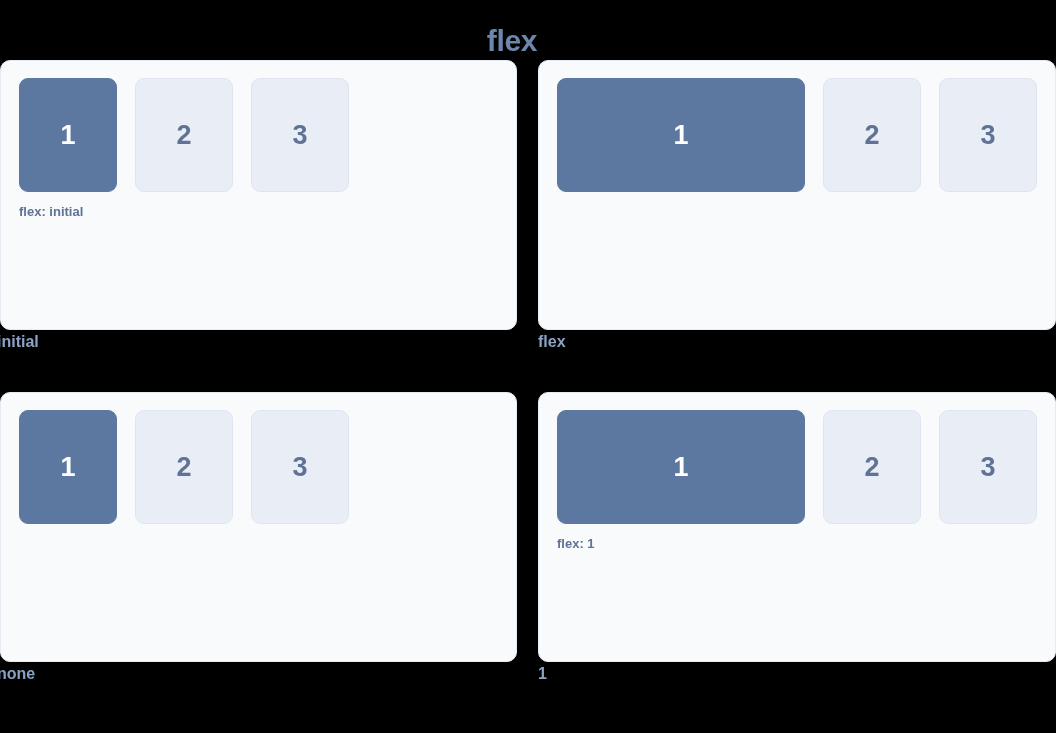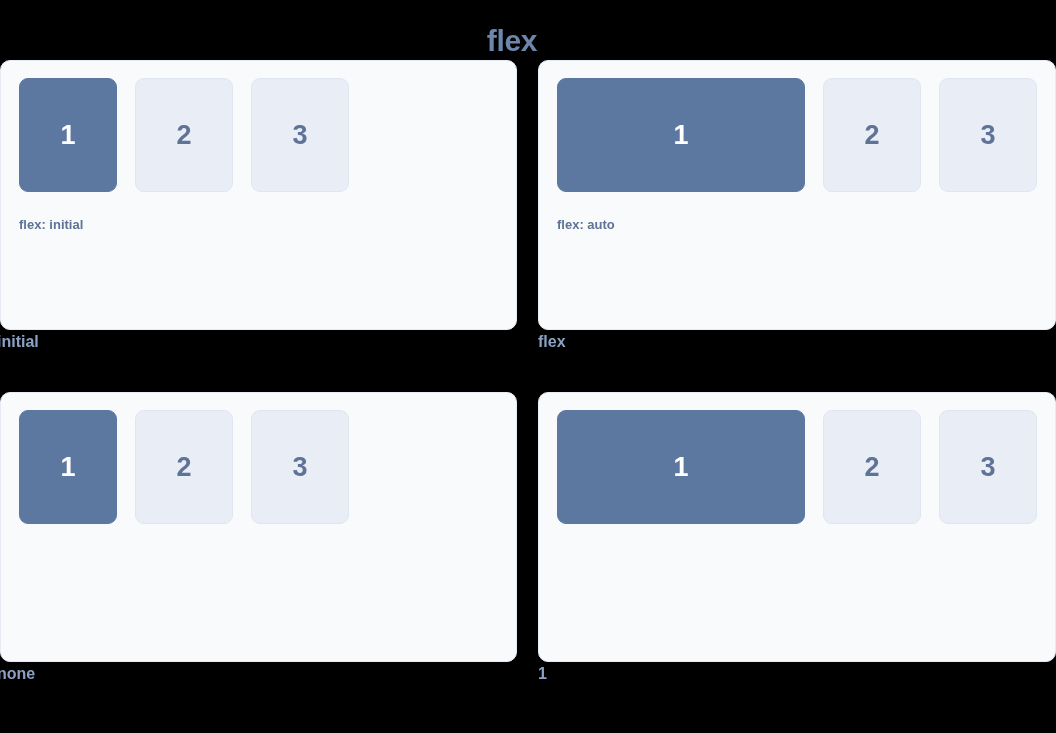--- a/index.html
+++ b/index.html
@@ -97,21 +97,21 @@
   .mode-none    .fbox.primary { flex: none;    width: 98px; }
   .mode-auto    .fbox.primary { flex: auto;    width: 98px; }
   .mode-one     .fbox.primary { flex: 1;       width: 98px; }
 
   .mode-initial .fbox.muted,
   .mode-none    .fbox.muted,
   .mode-auto    .fbox.muted,
   .mode-one     .fbox.muted { flex: none; width: 98px; }
 
   .panel-caption {
-    margin-top: 25px;
+    margin-top: 12px;
     font-size: 13px;
     font-weight: bold;
     color: #5e7396;
     line-height: 16px;
   }
 
   
   .demo-label {
     position: absolute;
     top: 272px;
@@ -145,21 +145,20 @@
     <div class="demo-label">initial</div>
   </div>
 
   <div class="demo-cell col-right">
     <div class="demo-panel mode-auto">
       <div class="box-row">
         <div class="fbox primary">1</div>
         <div class="fbox muted">2</div>
         <div class="fbox muted">3</div>
       </div>
-      <div class="panel-caption">flex: auto</div>
     </div>
     <div class="demo-label">flex</div>
   </div>
 
   <div class="demo-cell col-left">
     <div class="demo-panel mode-none">
       <div class="box-row">
         <div class="fbox primary">1</div>
         <div class="fbox muted">2</div>
         <div class="fbox muted">3</div>
@@ -168,17 +167,18 @@
     <div class="demo-label">none</div>
   </div>
 
   <div class="demo-cell col-right">
     <div class="demo-panel mode-one">
       <div class="box-row">
         <div class="fbox primary">1</div>
         <div class="fbox muted">2</div>
         <div class="fbox muted">3</div>
       </div>
+      <div class="panel-caption">flex: 1</div>
     </div>
     <div class="demo-label">1</div>
   </div>
 
 </div>
 
 </body></html>

